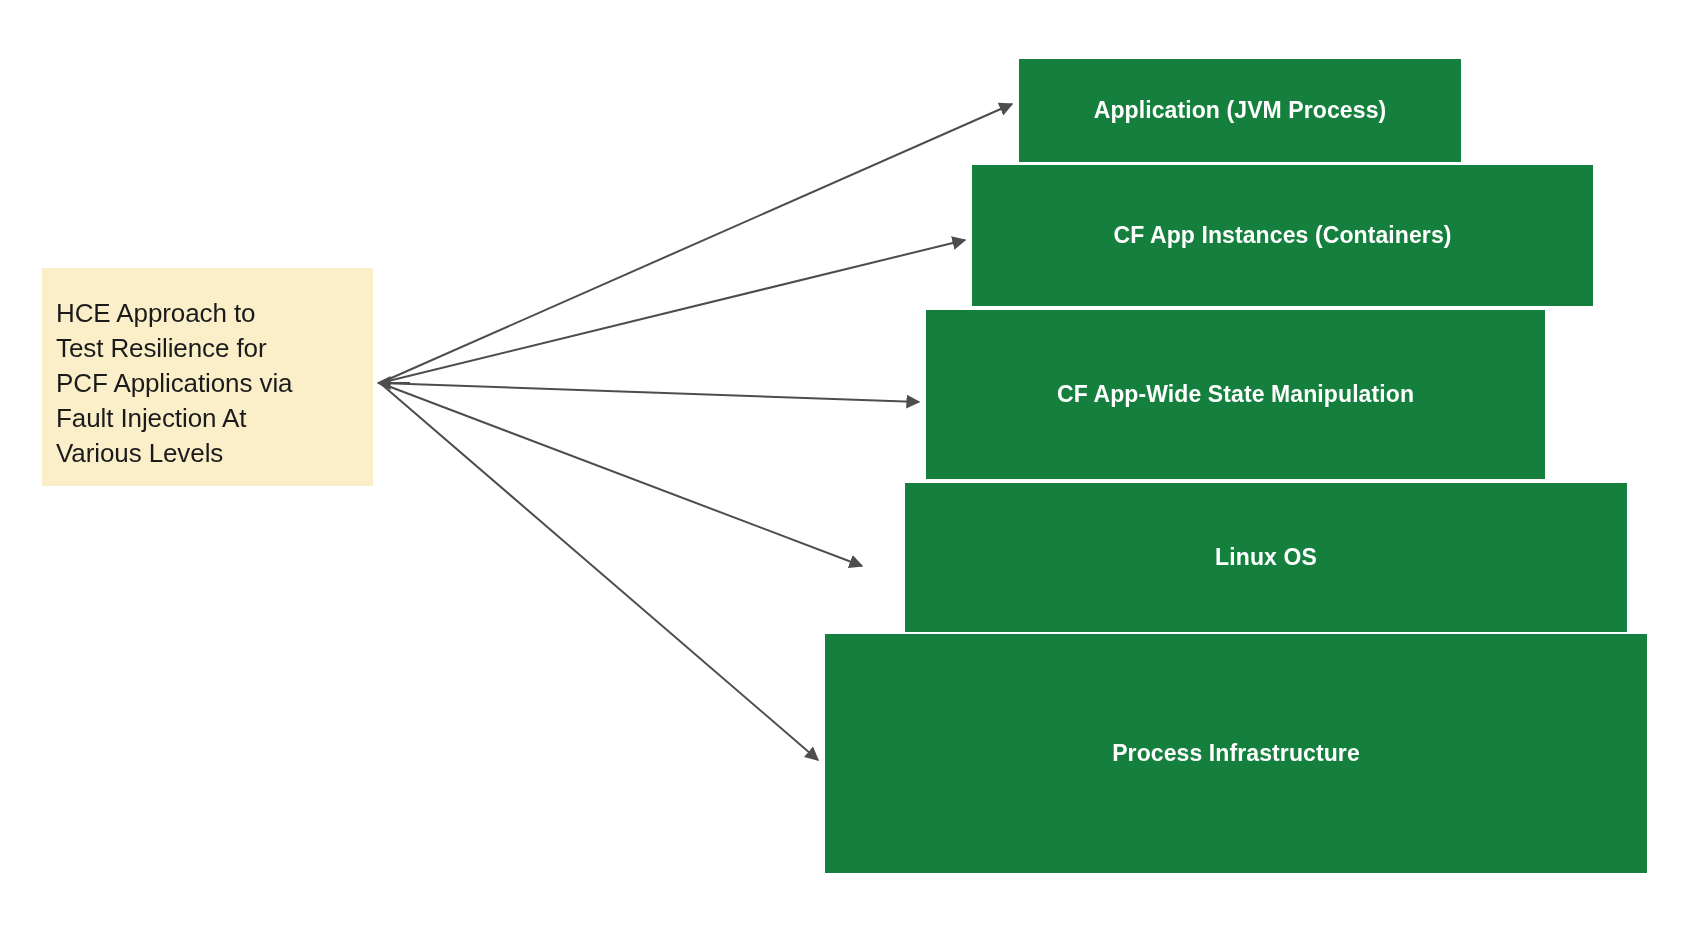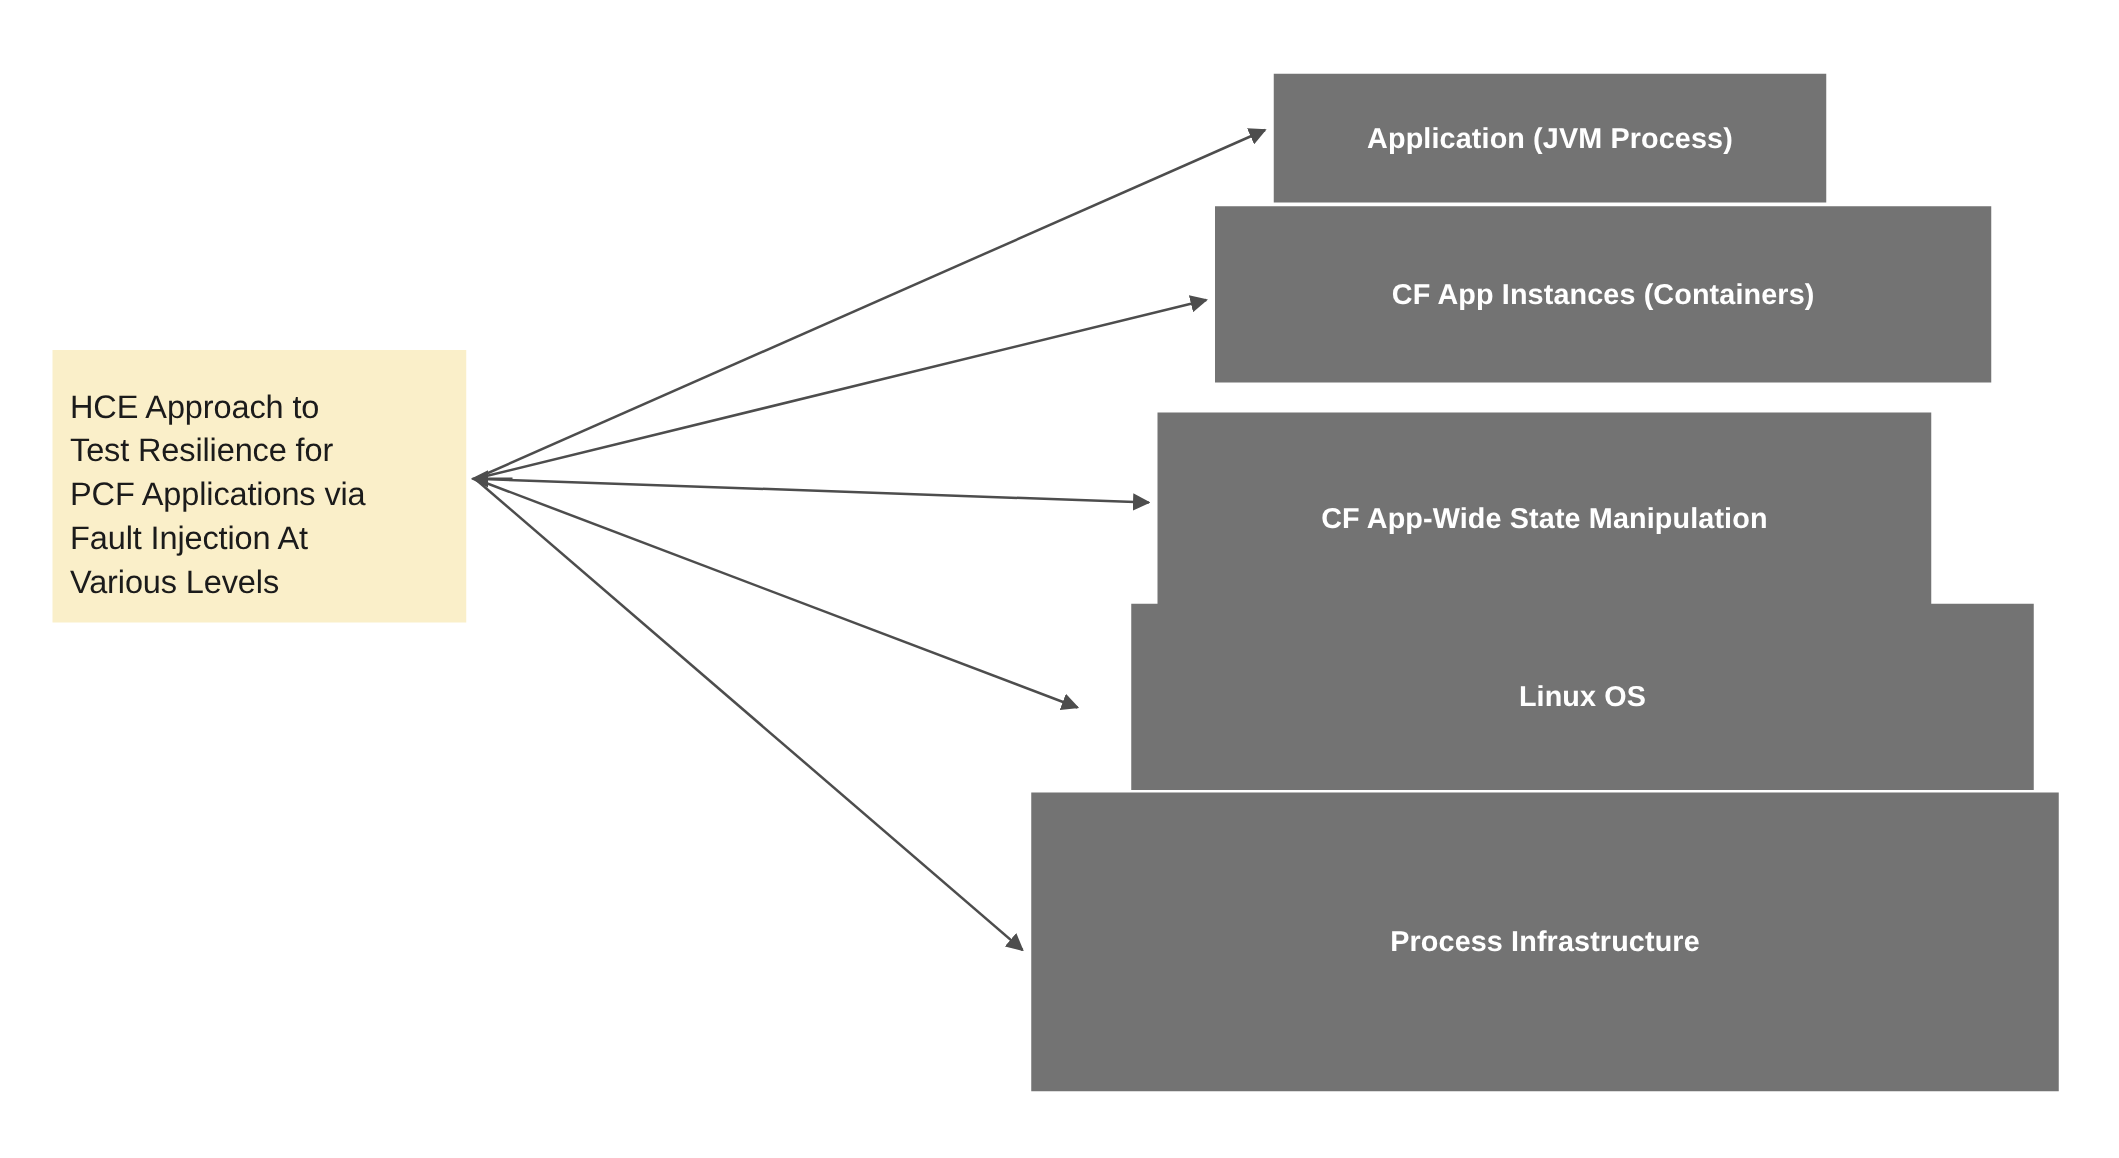--- a/index.html
+++ b/index.html
@@ -20,58 +20,58 @@
     position: absolute;
     left: 0;
     top: 0;
     width: 1695px;
     height: 926px;
     pointer-events: none;
   }
   .note-box {
     position: absolute;
     left: 42px;
-    top: 280px;
+    top: 268px;
     width: 331px;
     height: 218px;
     background: #FAEFC9;
     box-sizing: border-box;
     padding: 12px 14px 0 14px;
     display: flex;
     align-items: center;
   }
   .note-text {
     font-family: "Liberation Sans", sans-serif;
     font-size: 26px;
     line-height: 35px;
     color: #1b1b1b;
     letter-spacing: -0.1px;
     white-space: pre-line;
   }
   .layer-box {
     position: absolute;
-    background: #737373;
+    background: #15803d;
     box-sizing: border-box;
     display: flex;
     align-items: center;
     justify-content: center;
     color: #ffffff;
     font-family: "Liberation Sans", sans-serif;
     font-weight: bold;
     font-size: 23px;
     letter-spacing: 0.1px;
     text-align: center;
   }
   .layer-label {
     display: block;
   }
   
   #box-application        { left: 1019px; top: 59px;  width: 442px; height: 103px; }
   #box-cf-app-instances   { left: 972px;  top: 165px; width: 621px; height: 141px; }
-  #box-cf-app-wide-state  { left: 926px;  top: 310px; width: 619px; height: 169px; margin-top: 20px; }
+  #box-cf-app-wide-state  { left: 926px;  top: 310px; width: 619px; height: 169px; }
   #box-linux-os           { left: 869px;  top: 483px; width: 722px; height: 149px; margin-left: 36px; }
   #box-vmware-infra       { left: 825px;  top: 634px; width: 822px; height: 239px; }
 </style>
 </head>
 <body>
 
 <div id="canvas">
 
   <svg id="arrow-layer" viewBox="0 0 1695 926" xmlns="http://www.w3.org/2000/svg">
     <defs>

